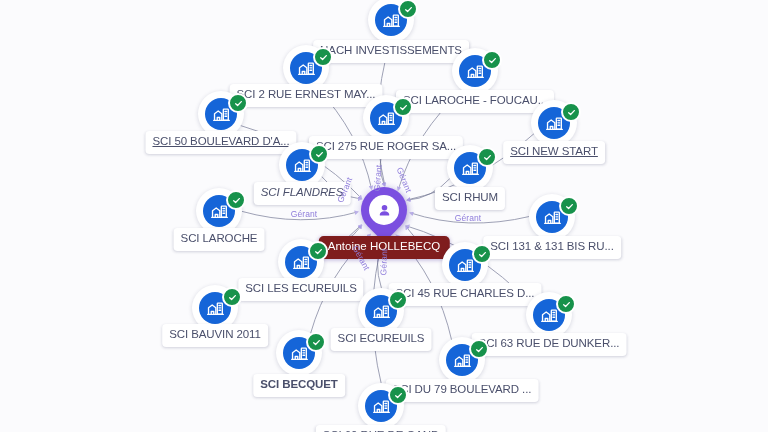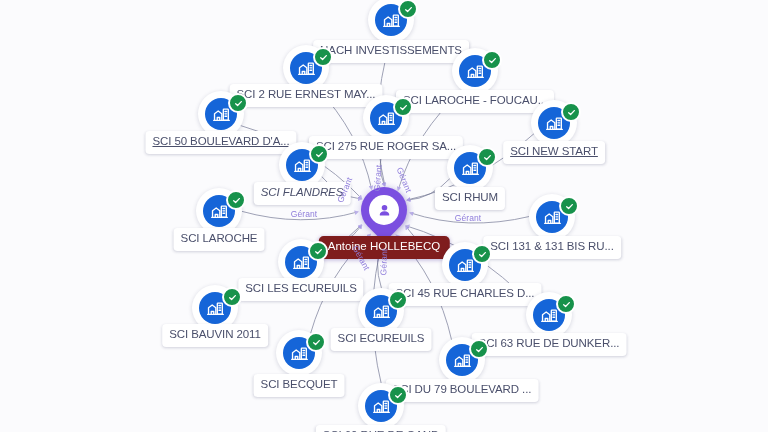--- a/index.html
+++ b/index.html
@@ -464,21 +464,21 @@
             <path d="M16.4 8.2h2.1M16.4 11.2h2.1M16.4 14.2h2.1"></path>
             <path d="M2.2 19.5h19.6"></path>
           </svg>
         </div>
         <div class="co-check">
           <svg width="9" height="9" viewBox="0 0 24 24" fill="none" stroke="#ffffff" stroke-width="3.4" stroke-linecap="round" stroke-linejoin="round">
             <path d="M4.5 12.6 L9.6 17.4 L19.5 6.9"></path>
           </svg>
         </div>
       </div>
-      <div class="node-label" style="left: 299px; top: 374px;">SCI BECQUET</div>
+      <div class="node-label" style="left: 299px; top: 374px; font-weight: bold;">SCI BECQUET</div>
       <div class="node" style="left: 462px; top: 360px;">
         <div class="co-halo"></div>
         <div class="co-disc">
           <svg width="19" height="19" viewBox="0 0 24 24" fill="none" stroke="#ffffff" stroke-width="1.7" stroke-linecap="round" stroke-linejoin="round">
             <path d="M3.2 19.3V11l4.6-3.4L12.4 11v8.3"></path>
             <path d="M6.6 19.3v-3.5h3.2v3.5"></path>
             <rect x="14.3" y="5.2" width="6.3" height="14.1" rx="0.7"></rect>
             <path d="M16.4 8.2h2.1M16.4 11.2h2.1M16.4 14.2h2.1"></path>
             <path d="M2.2 19.5h19.6"></path>
           </svg>

